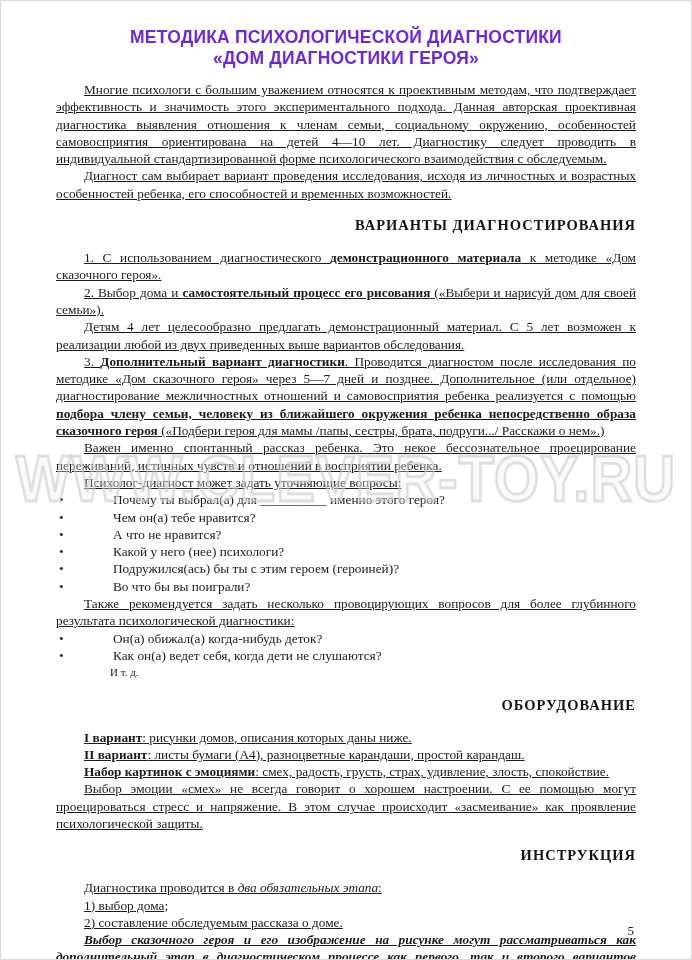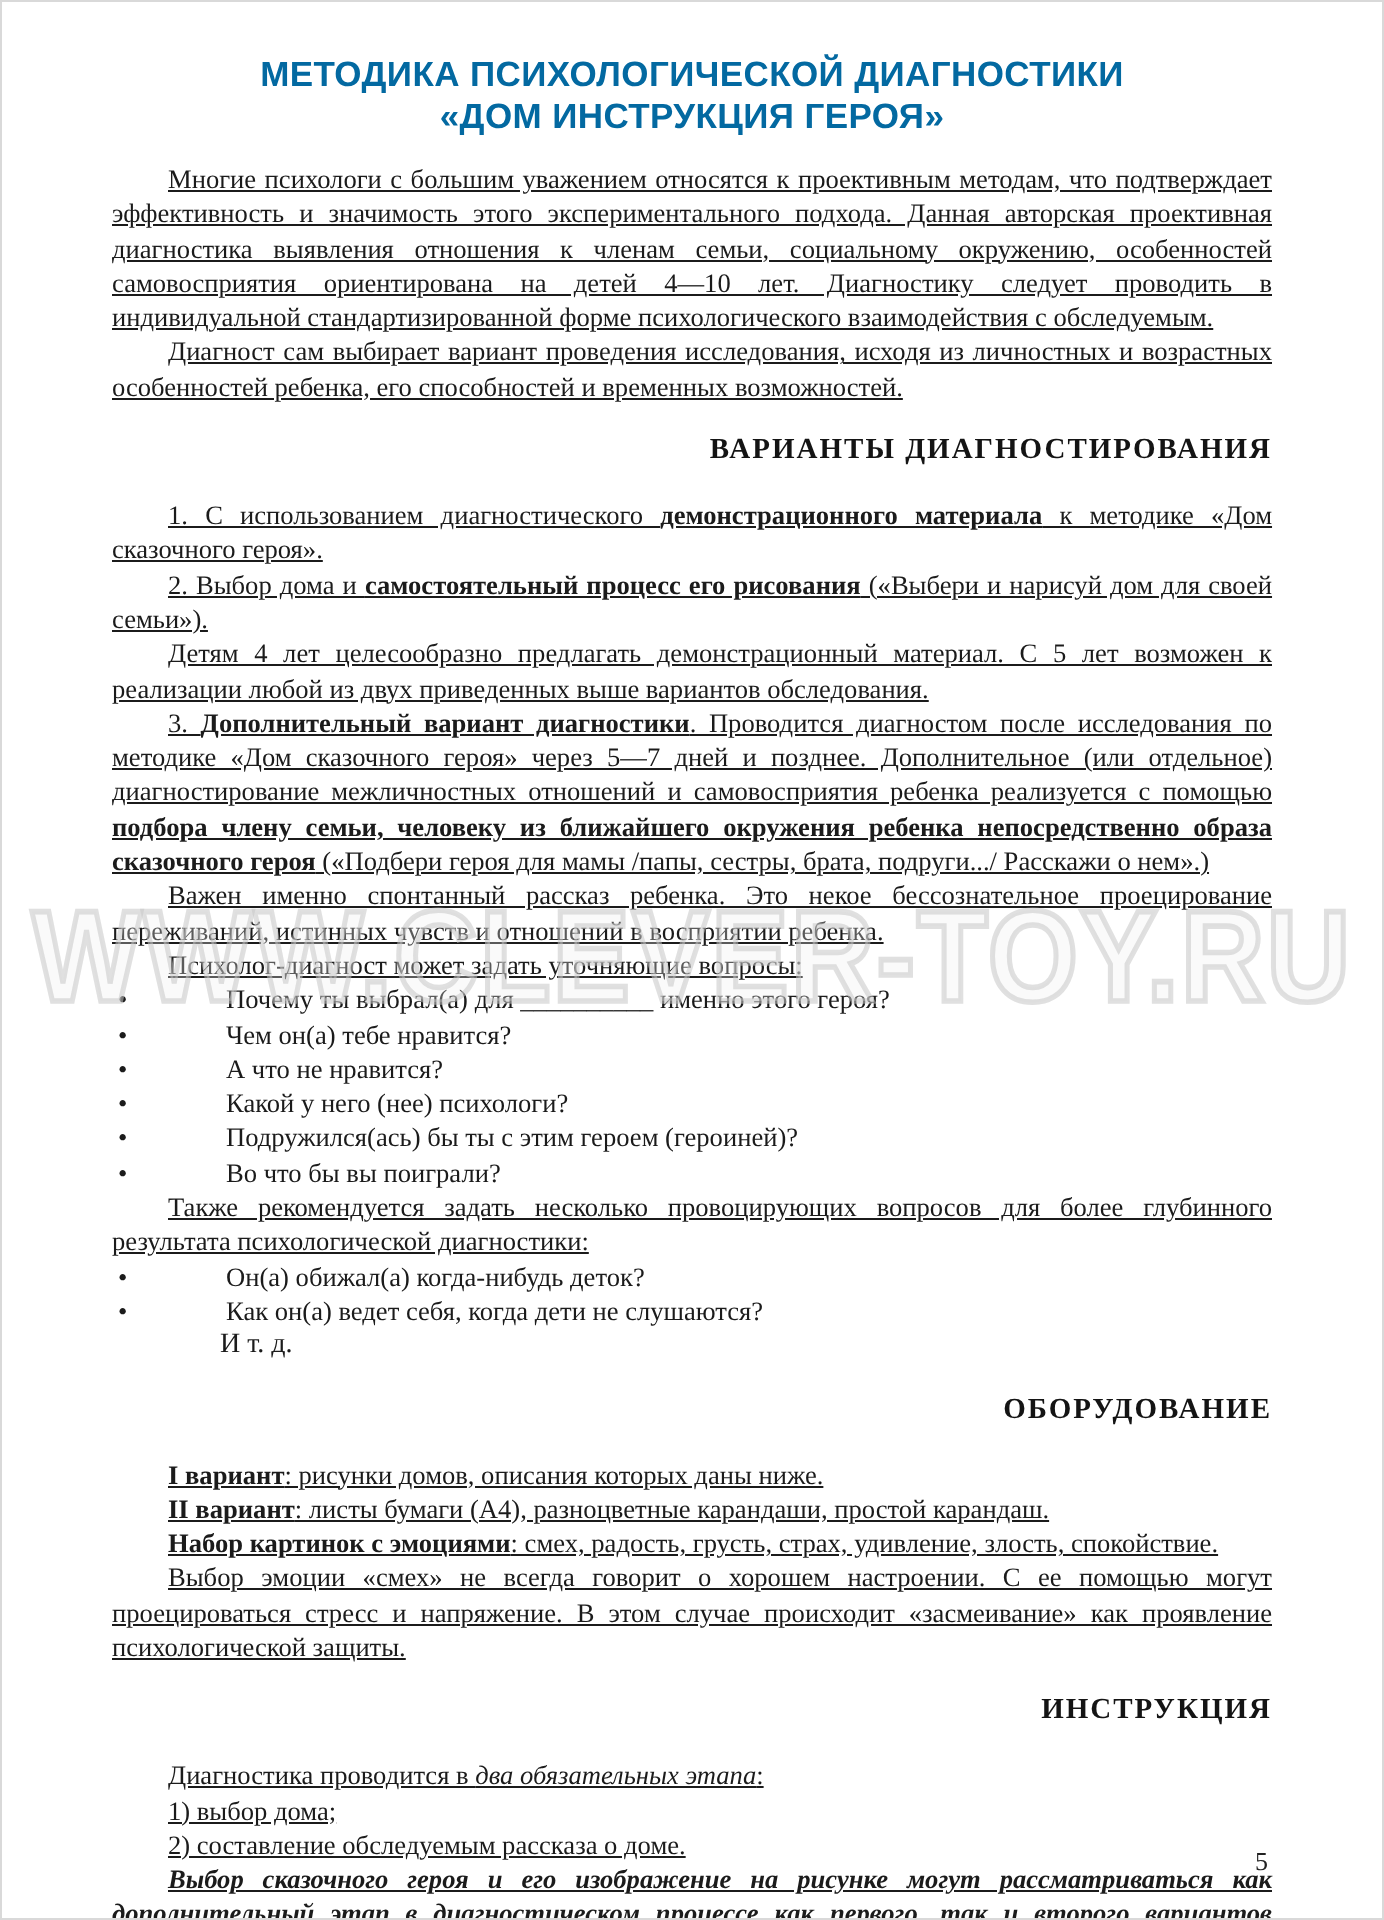--- a/index.html
+++ b/index.html
@@ -20,21 +20,21 @@
     overflow: hidden;
   }
   .doc-title {
     margin: 0 0 12px 0;
     text-align: center;
     font-family: "Liberation Sans", sans-serif;
     font-weight: bold;
     font-size: 17.5px;
     line-height: 1.2;
     letter-spacing: 0.2px;
-    color: #0369a1;
+    color: #6d28d9;
   }
   .doc-title .tline { display: block; }
   .body-p {
     margin: 0;
     font-size: 13.3px;
     line-height: 17.3px;
     text-align: justify;
     text-decoration: underline;
   }
   .ind { text-indent: 28px; }
@@ -54,21 +54,21 @@
     line-height: 17.3px;
     text-align: left;
   }
   .qmark {
     flex: 0 0 54px;
     padding-left: 3px;
   }
   .qtext { flex: 1; }
   .etc-line {
     margin: 0 0 0 54px;
-    font-size: 14px;
+    font-size: 11px;
     line-height: 17.3px;
   }
   .page-number {
     position: absolute;
     right: 57px;
     bottom: 20px;
     font-size: 13px;
     color: #222;
   }
   .watermark {
@@ -91,21 +91,21 @@
 </style>
 </head>
 <body>
 
 <div class="page">
 
   <div class="watermark">WWW.CLEVER-TOY.RU</div>
 
   <h1 class="doc-title">
     <span class="tline">МЕТОДИКА ПСИХОЛОГИЧЕСКОЙ ДИАГНОСТИКИ</span>
-    <span class="tline">«ДОМ ИНСТРУКЦИЯ ГЕРОЯ»</span>
+    <span class="tline">«ДОМ ДИАГНОСТИКИ ГЕРОЯ»</span>
   </h1>
 
   <div>
     <p class="body-p ind"><span>Многие психологи с большим уважением относятся к проективным методам, что подтверждает эффективность и значимость этого экспериментального подхода. Данная авторская проективная диагностика выявления отношения к членам семьи, социальному окружению, особенностей самовосприятия ориентирована на детей 4—10 лет. Диагностику следует проводить в индивидуальной стандартизированной форме психологического взаимодействия с обследуемым.</span></p>
     <p class="body-p ind"><span>Диагност сам выбирает вариант проведения исследования, исходя из личностных и возрастных особенностей ребенка, его способностей и временных возможностей.</span></p>
   </div>
 
   <div>
     <h2 class="sec-heading">ВАРИАНТЫ ДИАГНОСТИРОВАНИЯ</h2>
     <p class="body-p ind"><span>1. С использованием диагностического </span><span class="b">демонстрационного материала</span><span> к методике «Дом сказочного героя».</span></p>

